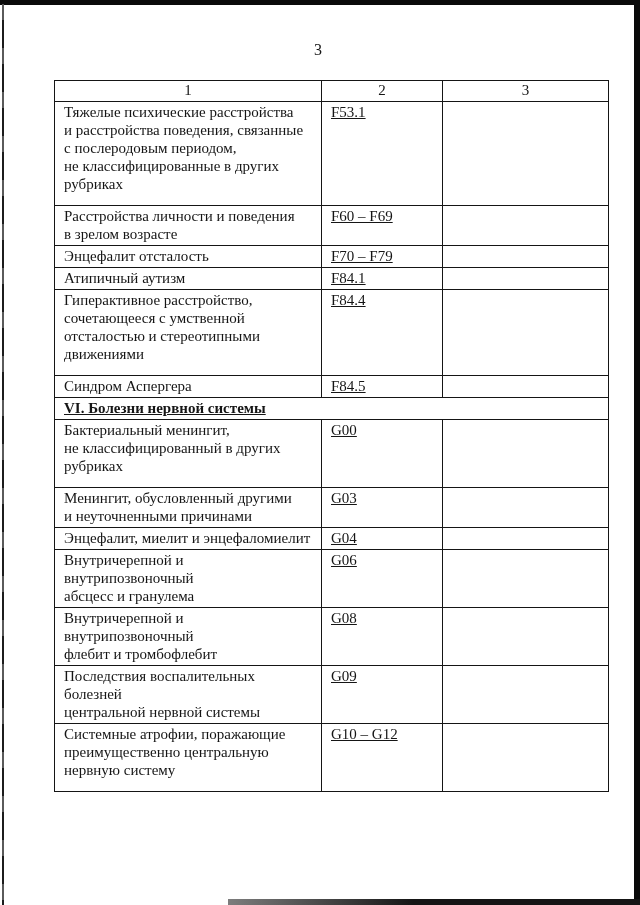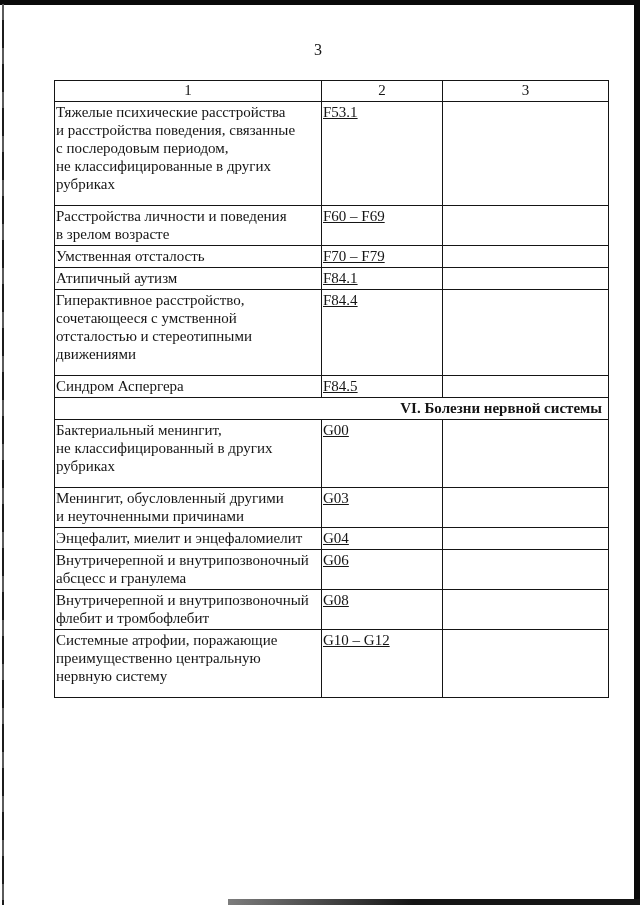--- a/index.html
+++ b/index.html
@@ -48,30 +48,31 @@
     border:1.5px solid var(--ink);
     vertical-align:top;
   }
   .icd th{
     font-weight:normal;
     text-align:center;
     height:19px;
     padding:0 0 2px 0;
     font-size:15px;
   }
-  .icd td{padding:1px 6px 2px 1px;}
+  .icd td{padding:1px 6px 2px 9px;}
   .icd tr.pad td{padding-bottom:12px;}
   .name-cell{white-space:pre-line;}
   .code-cell{white-space:nowrap;padding-left:8px;text-decoration:underline;}
   .blank-cell{}
   .section-cell{
-    text-align:right;
+    text-align:left;
     font-weight:bold;
     padding:1px 4px 3px 4px;
     white-space:nowrap;
+    text-decoration:underline;
   }
 </style>
 </head>
 <body>
 
 <div class="page">
   <div class="edge-top"></div>
   <div class="edge-right"></div>
   <div class="edge-left"></div>
   <div class="edge-bottom"></div>
@@ -101,21 +102,21 @@
           <td class="code-cell">F53.1</td>
           <td class="blank-cell"></td>
         </tr>
         <tr>
           <td class="name-cell">Расстройства личности и поведения
 в зрелом возрасте</td>
           <td class="code-cell">F60 – F69</td>
           <td class="blank-cell"></td>
         </tr>
         <tr>
-          <td class="name-cell">Умственная отсталость</td>
+          <td class="name-cell">Энцефалит отсталость</td>
           <td class="code-cell">F70 – F79</td>
           <td class="blank-cell"></td>
         </tr>
         <tr>
           <td class="name-cell">Атипичный аутизм</td>
           <td class="code-cell">F84.1</td>
           <td class="blank-cell"></td>
         </tr>
         <tr class="pad">
           <td class="name-cell">Гиперактивное расстройство,
@@ -156,20 +157,26 @@
 абсцесс и гранулема</td>
           <td class="code-cell">G06</td>
           <td class="blank-cell"></td>
         </tr>
         <tr>
           <td class="name-cell">Внутричерепной и внутрипозвоночный
 флебит и тромбофлебит</td>
           <td class="code-cell">G08</td>
           <td class="blank-cell"></td>
         </tr>
+        <tr>
+          <td class="name-cell">Последствия воспалительных болезней
+центральной нервной системы</td>
+          <td class="code-cell">G09</td>
+          <td class="blank-cell"></td>
+        </tr>
         <tr class="pad">
           <td class="name-cell">Системные атрофии, поражающие
 преимущественно центральную
 нервную систему</td>
           <td class="code-cell">G10 – G12</td>
           <td class="blank-cell"></td>
         </tr>
       </tbody>
   </table>
 </div>

